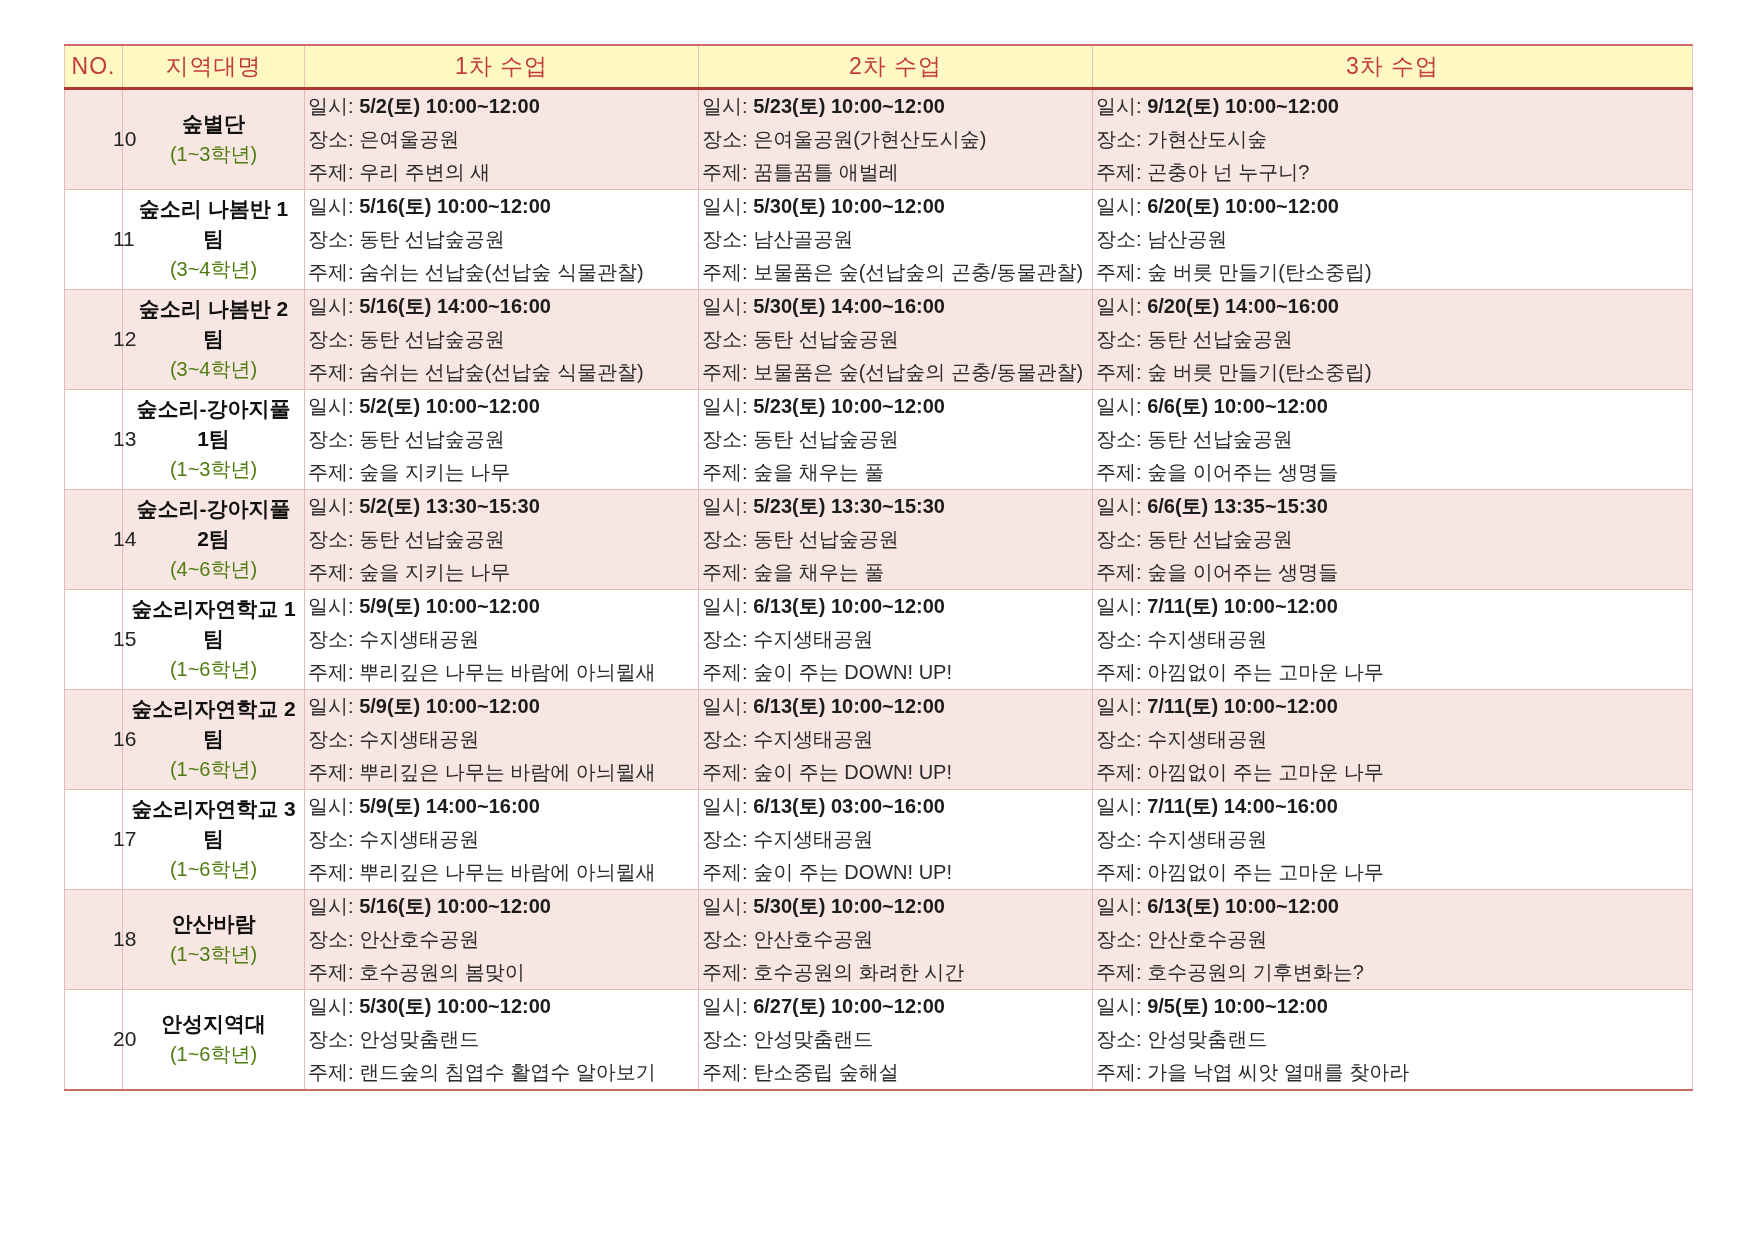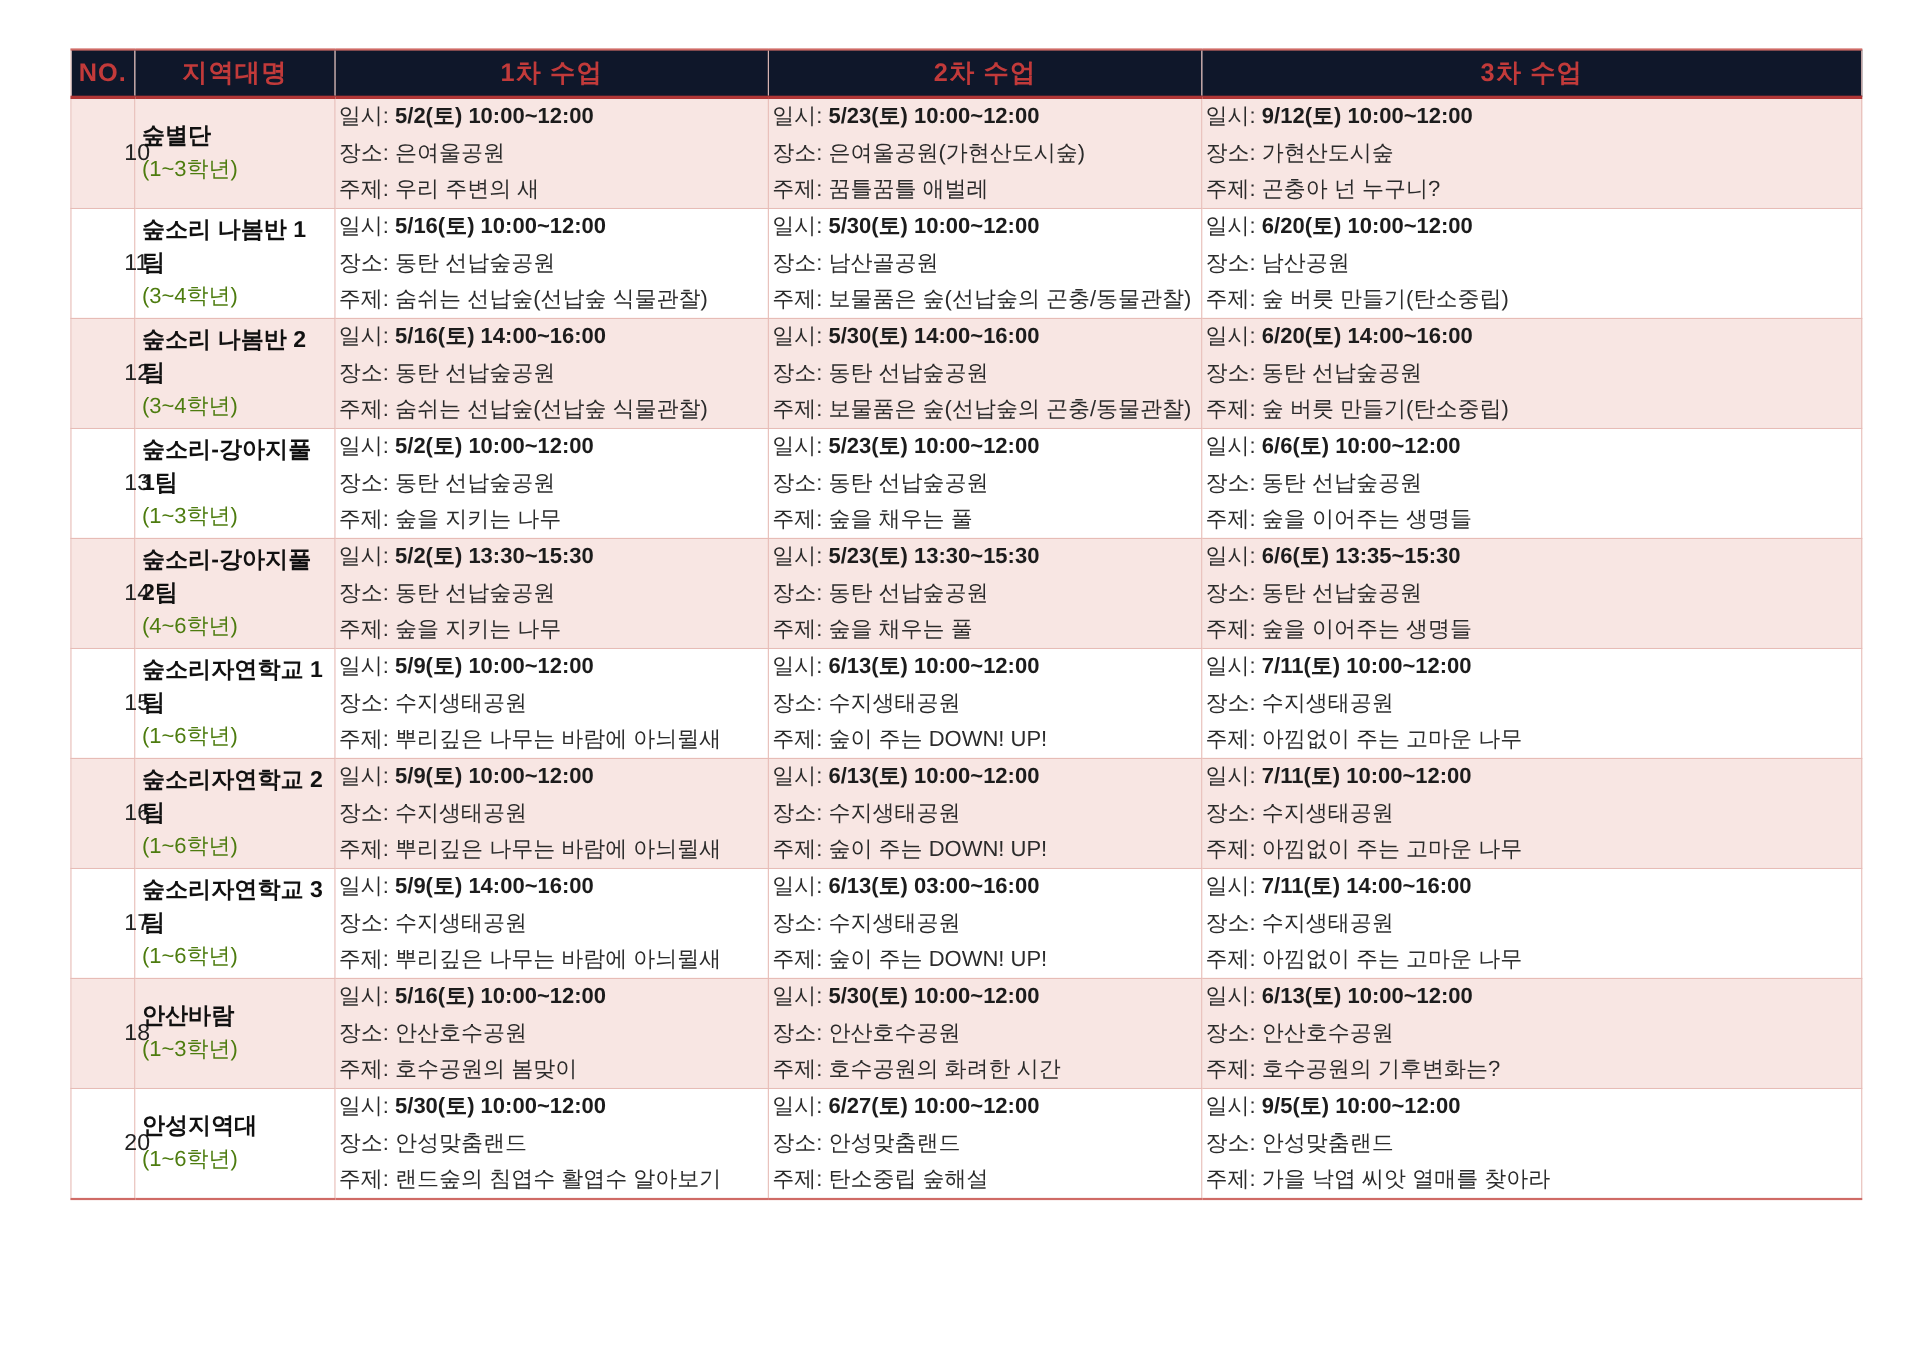--- a/index.html
+++ b/index.html
@@ -18,25 +18,25 @@
   }
   col.c-no   { width: 58px;  }
   col.c-team { width: 182px; }
   col.c-s1   { width: 394px; }
   col.c-s2   { width: 394px; }
   col.c-s3   { width: 600px; }
 
   thead th {
     color: #c23a3a;
     font-size: 23px;
-    font-weight: bold;
+    font-weight: normal;
     height: 43px;
     text-align: center;
     vertical-align: middle;
-    background: #0f172a;
+    background: #fef9c3;
     border-top: 2px solid #cf6b66;
     border-bottom: 3px solid #b03636;
     border-left: 1px solid #eac3bf;
     border-right: 1px solid #eac3bf;
     letter-spacing: 1px;
   }
 
   tbody td {
     border: 1px solid #e7bcb6;
     height: 100px;
@@ -45,21 +45,21 @@
   tbody tr:last-child td { border-bottom: 2px solid #cf6b66; }
   tr.alt-pink  { background: #f8e6e3; }
   tr.alt-white { background: #ffffff; }
 
   .no-cell {
     text-align: center;
     font-size: 21px;
     color: #222;
     padding-left: 48px;
   }
-  .team-cell { text-align: left; padding: 0 6px; margin-top: 42px; }
+  .team-cell { text-align: center; padding: 0 6px; margin-top: 42px; }
   .team-name {
     font-weight: bold;
     font-size: 21px;
     line-height: 30px;
     color: #111;
   }
   .team-grade {
     font-size: 20px;
     line-height: 30px;
     color: #4d7c0f;

